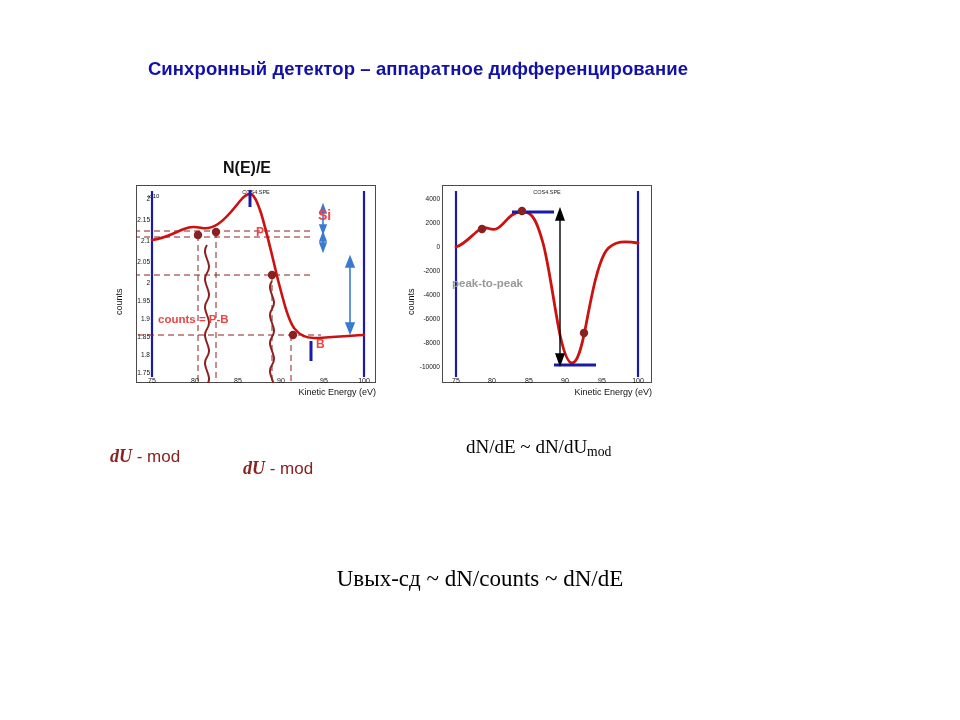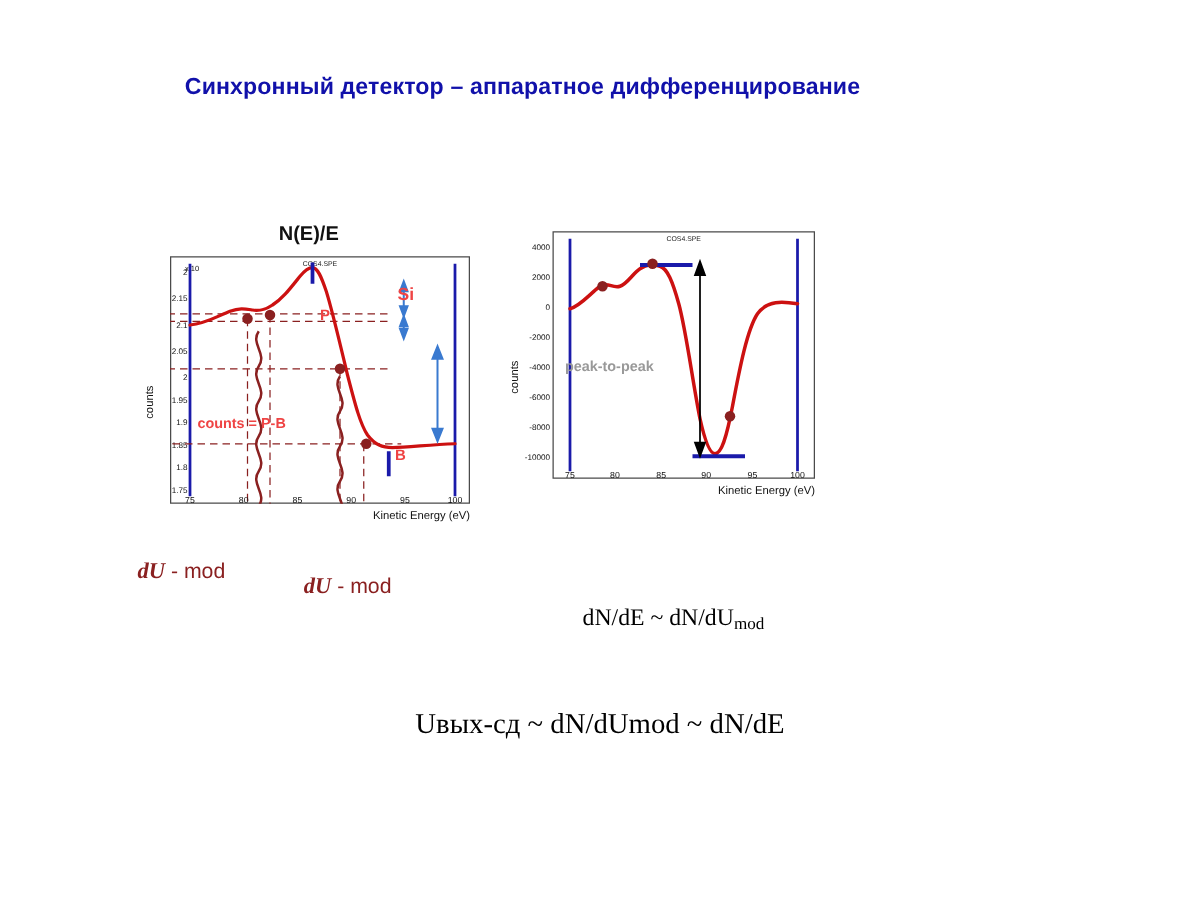--- a/index.html
+++ b/index.html
@@ -127,21 +127,21 @@
   }
   svg { display: block; }
 </style>
 </head>
 <body>
 
 <div id="page">
 
   <div class="slide-title">Синхронный детектор – аппаратное дифференцирование</div>
 
-  <div class="panel" style="left:118px; top:185px; width:258px; height:200px;margin-top:20px;">
+  <div class="panel" style="left:118px; top:185px; width:258px; height:200px;">
 
     <div class="panel-title">N(E)/E</div>
 
     <div class="plot-frame" style="left:18px; top:0px; width:240px; height:198px;"></div>
 
     <div class="spe-label" style="left:18px; width:240px; top:4px;">COS4.SPE</div>
 
     <div class="ytick-exp" style="left:30px; top:8px;">x 10</div>
 
     <div class="ytick" style="left:2px; top:10px;">2</div>
@@ -257,39 +257,39 @@
         <line x1="118" y1="32" x2="118" y2="174"></line>
         <polygon points="118,180 114,169 122,169"></polygon>
         <polygon points="118,24 114,35 122,35"></polygon>
       </g>
 
       <circle cx="40" cy="44" r="4.2" fill="#8a2020"></circle>
       <circle cx="80" cy="26" r="4.2" fill="#8a2020"></circle>
       <circle cx="142" cy="148" r="4.2" fill="#8a2020"></circle>
     </svg>
 
-    <div class="anno" style="left:28px; top:103px; font-size:11.5px; color:#999999; font-weight:bold;">peak-to-peak</div>
+    <div class="anno" style="left:28px; top:92px; font-size:11.5px; color:#999999; font-weight:bold;">peak-to-peak</div>
 
     <div class="xtick" style="left:32px; top:192px;">75</div>
     <div class="xtick" style="left:68px; top:192px;">80</div>
     <div class="xtick" style="left:105px; top:192px;">85</div>
     <div class="xtick" style="left:141px; top:192px;">90</div>
     <div class="xtick" style="left:178px; top:192px;">95</div>
     <div class="xtick" style="left:214px; top:192px;">100</div>
 
     <div class="axis-bottom-label" style="left:18px; width:210px; top:202px;">Kinetic Energy (eV)</div>
   </div>
 
   <div class="dumod" style="left:110px; top:446px;">
     <i>dU</i><span> - mod</span>
   </div>
 
   <div class="dumod" style="left:243px; top:458px;">
     <i>dU</i><span> - mod</span>
   </div>
 
-  <div class="formula" style="left:466px; top:436px; font-size:19px;margin-top:48px;">
+  <div class="formula" style="left:466px; top:436px; font-size:19px;">
     <span>dN/dE ~ dN/dU</span><span class="sub">mod</span>
   </div>
 
-  <div class="formula" style="left:0; top:566px; width:960px; text-align:center; font-size:23px;">Uвых-сд ~ dN/dUmod ~ dN/dE</div>
+  <div class="formula" style="left:0; top:566px; width:960px; text-align:center; font-size:23px;">Uвых-сд ~ dN/counts ~ dN/dE</div>
 
 </div>
 
 </body></html>

